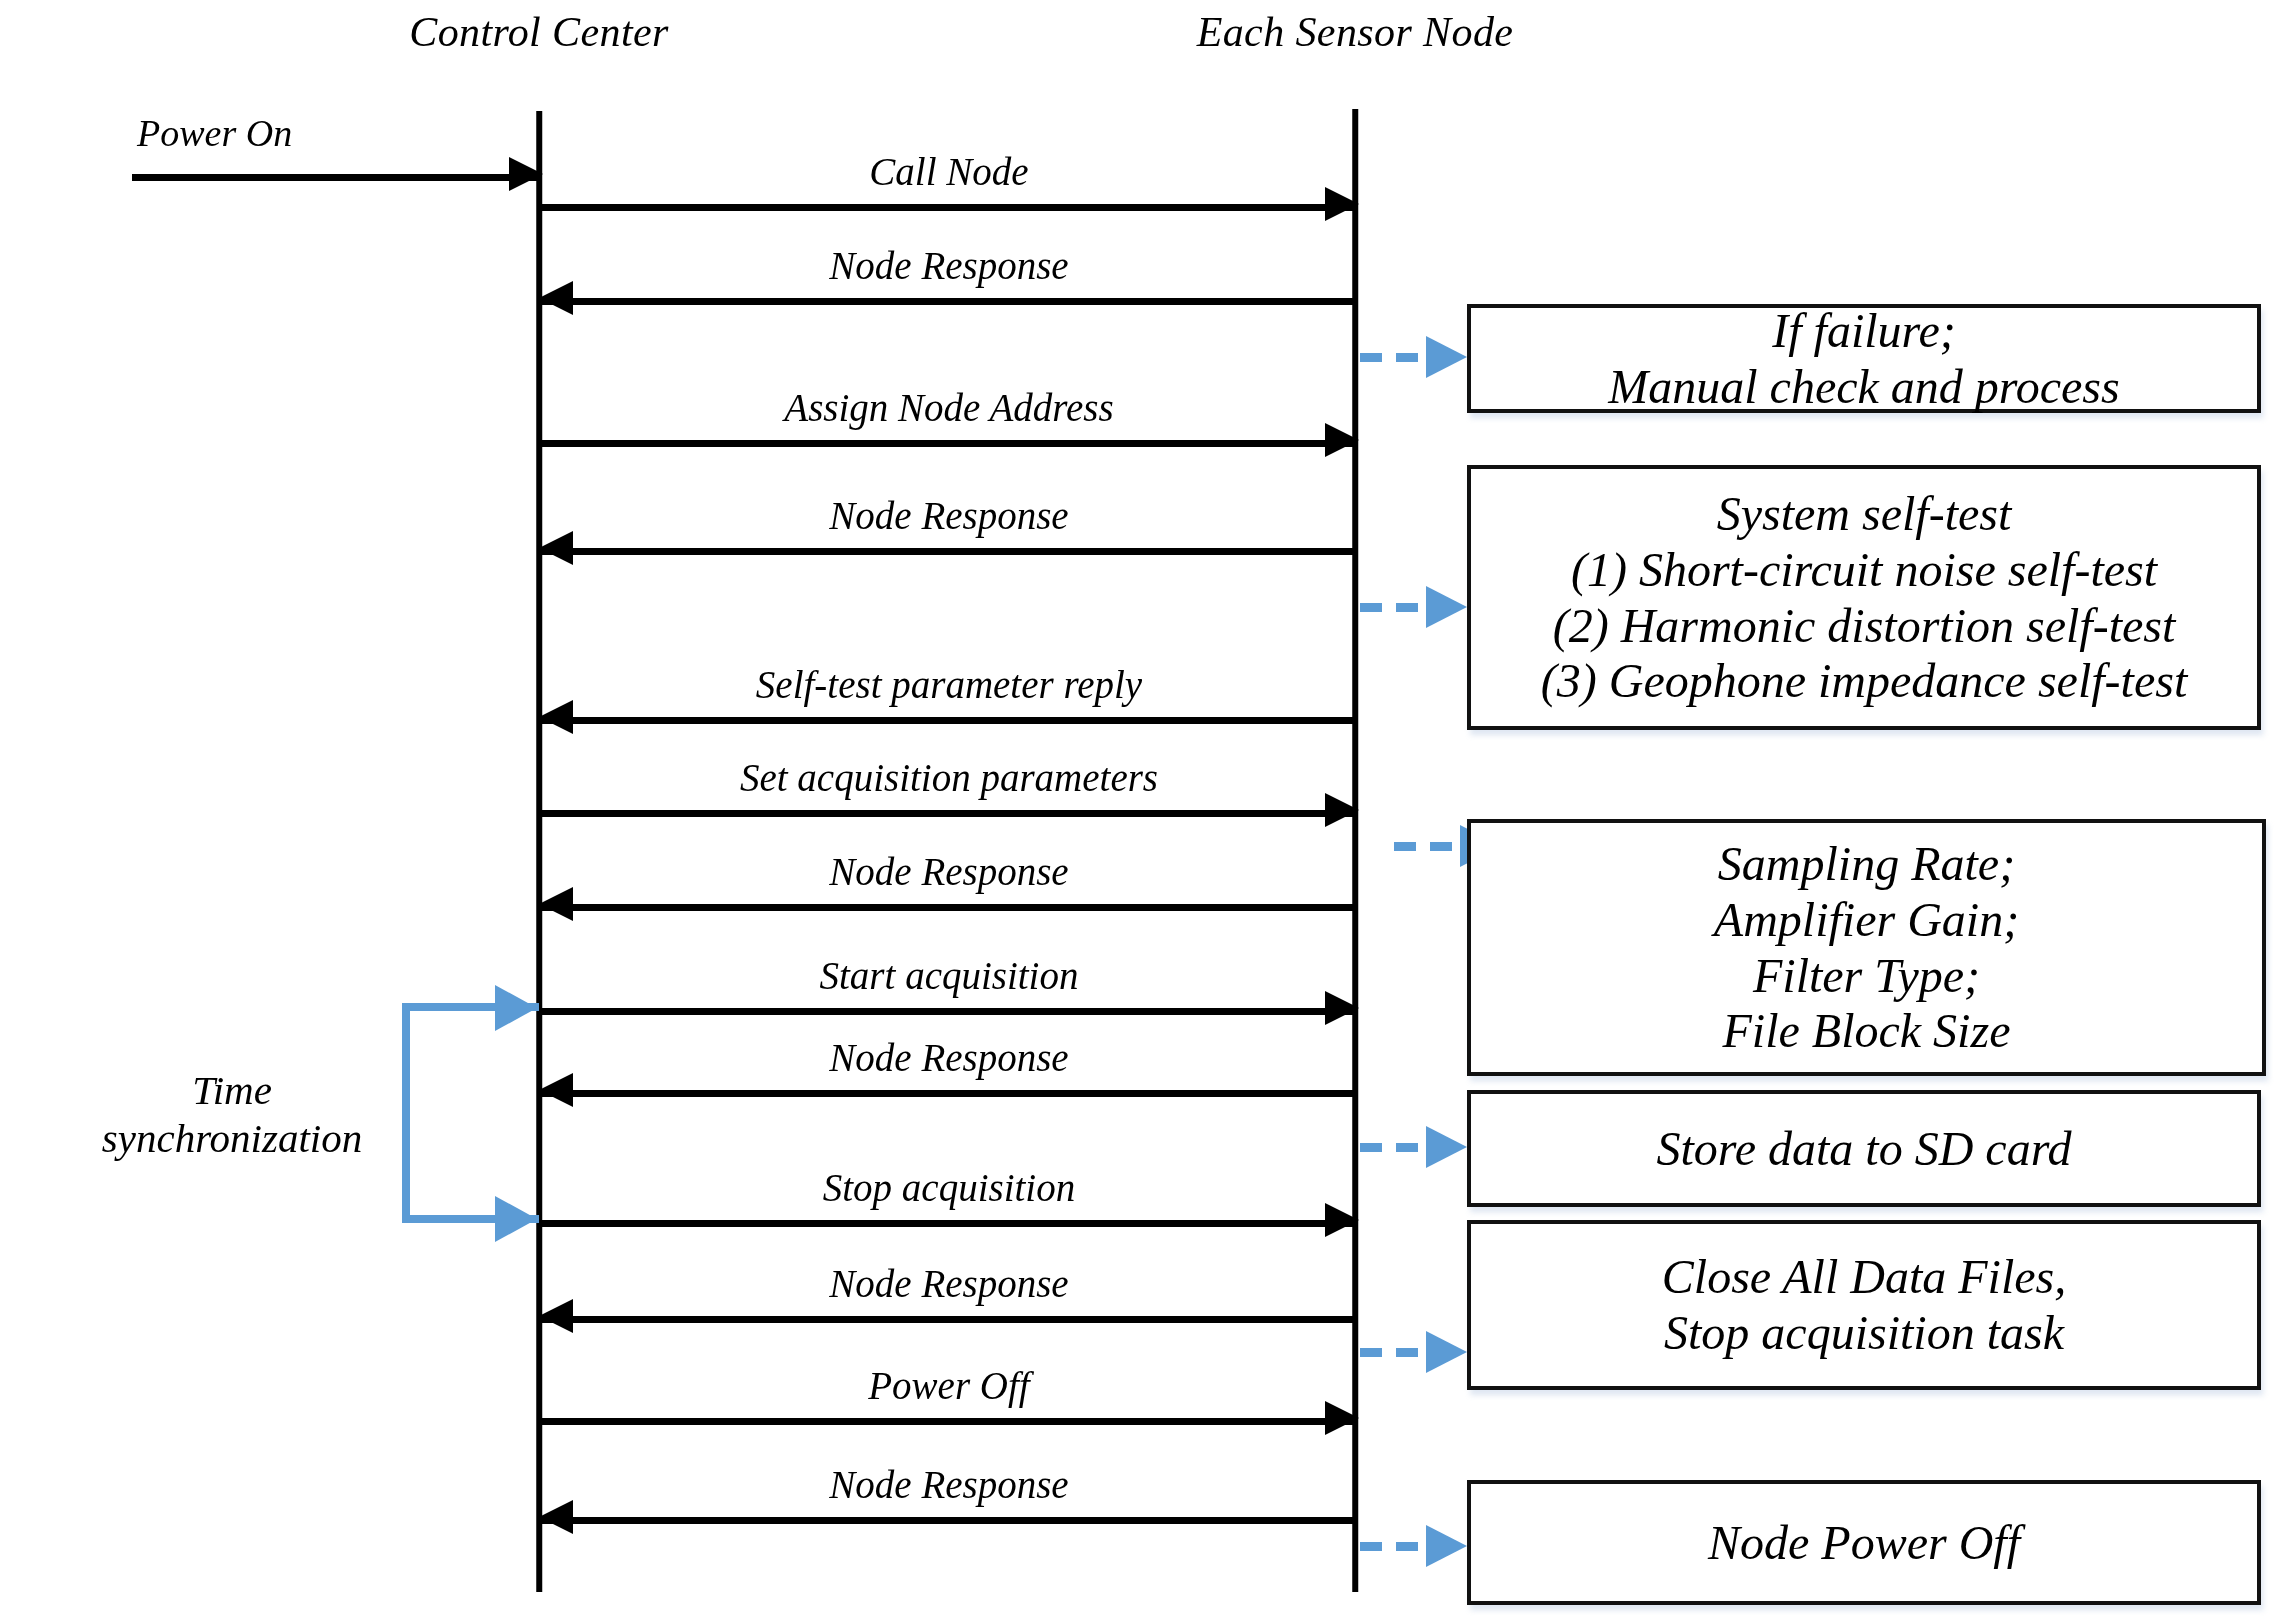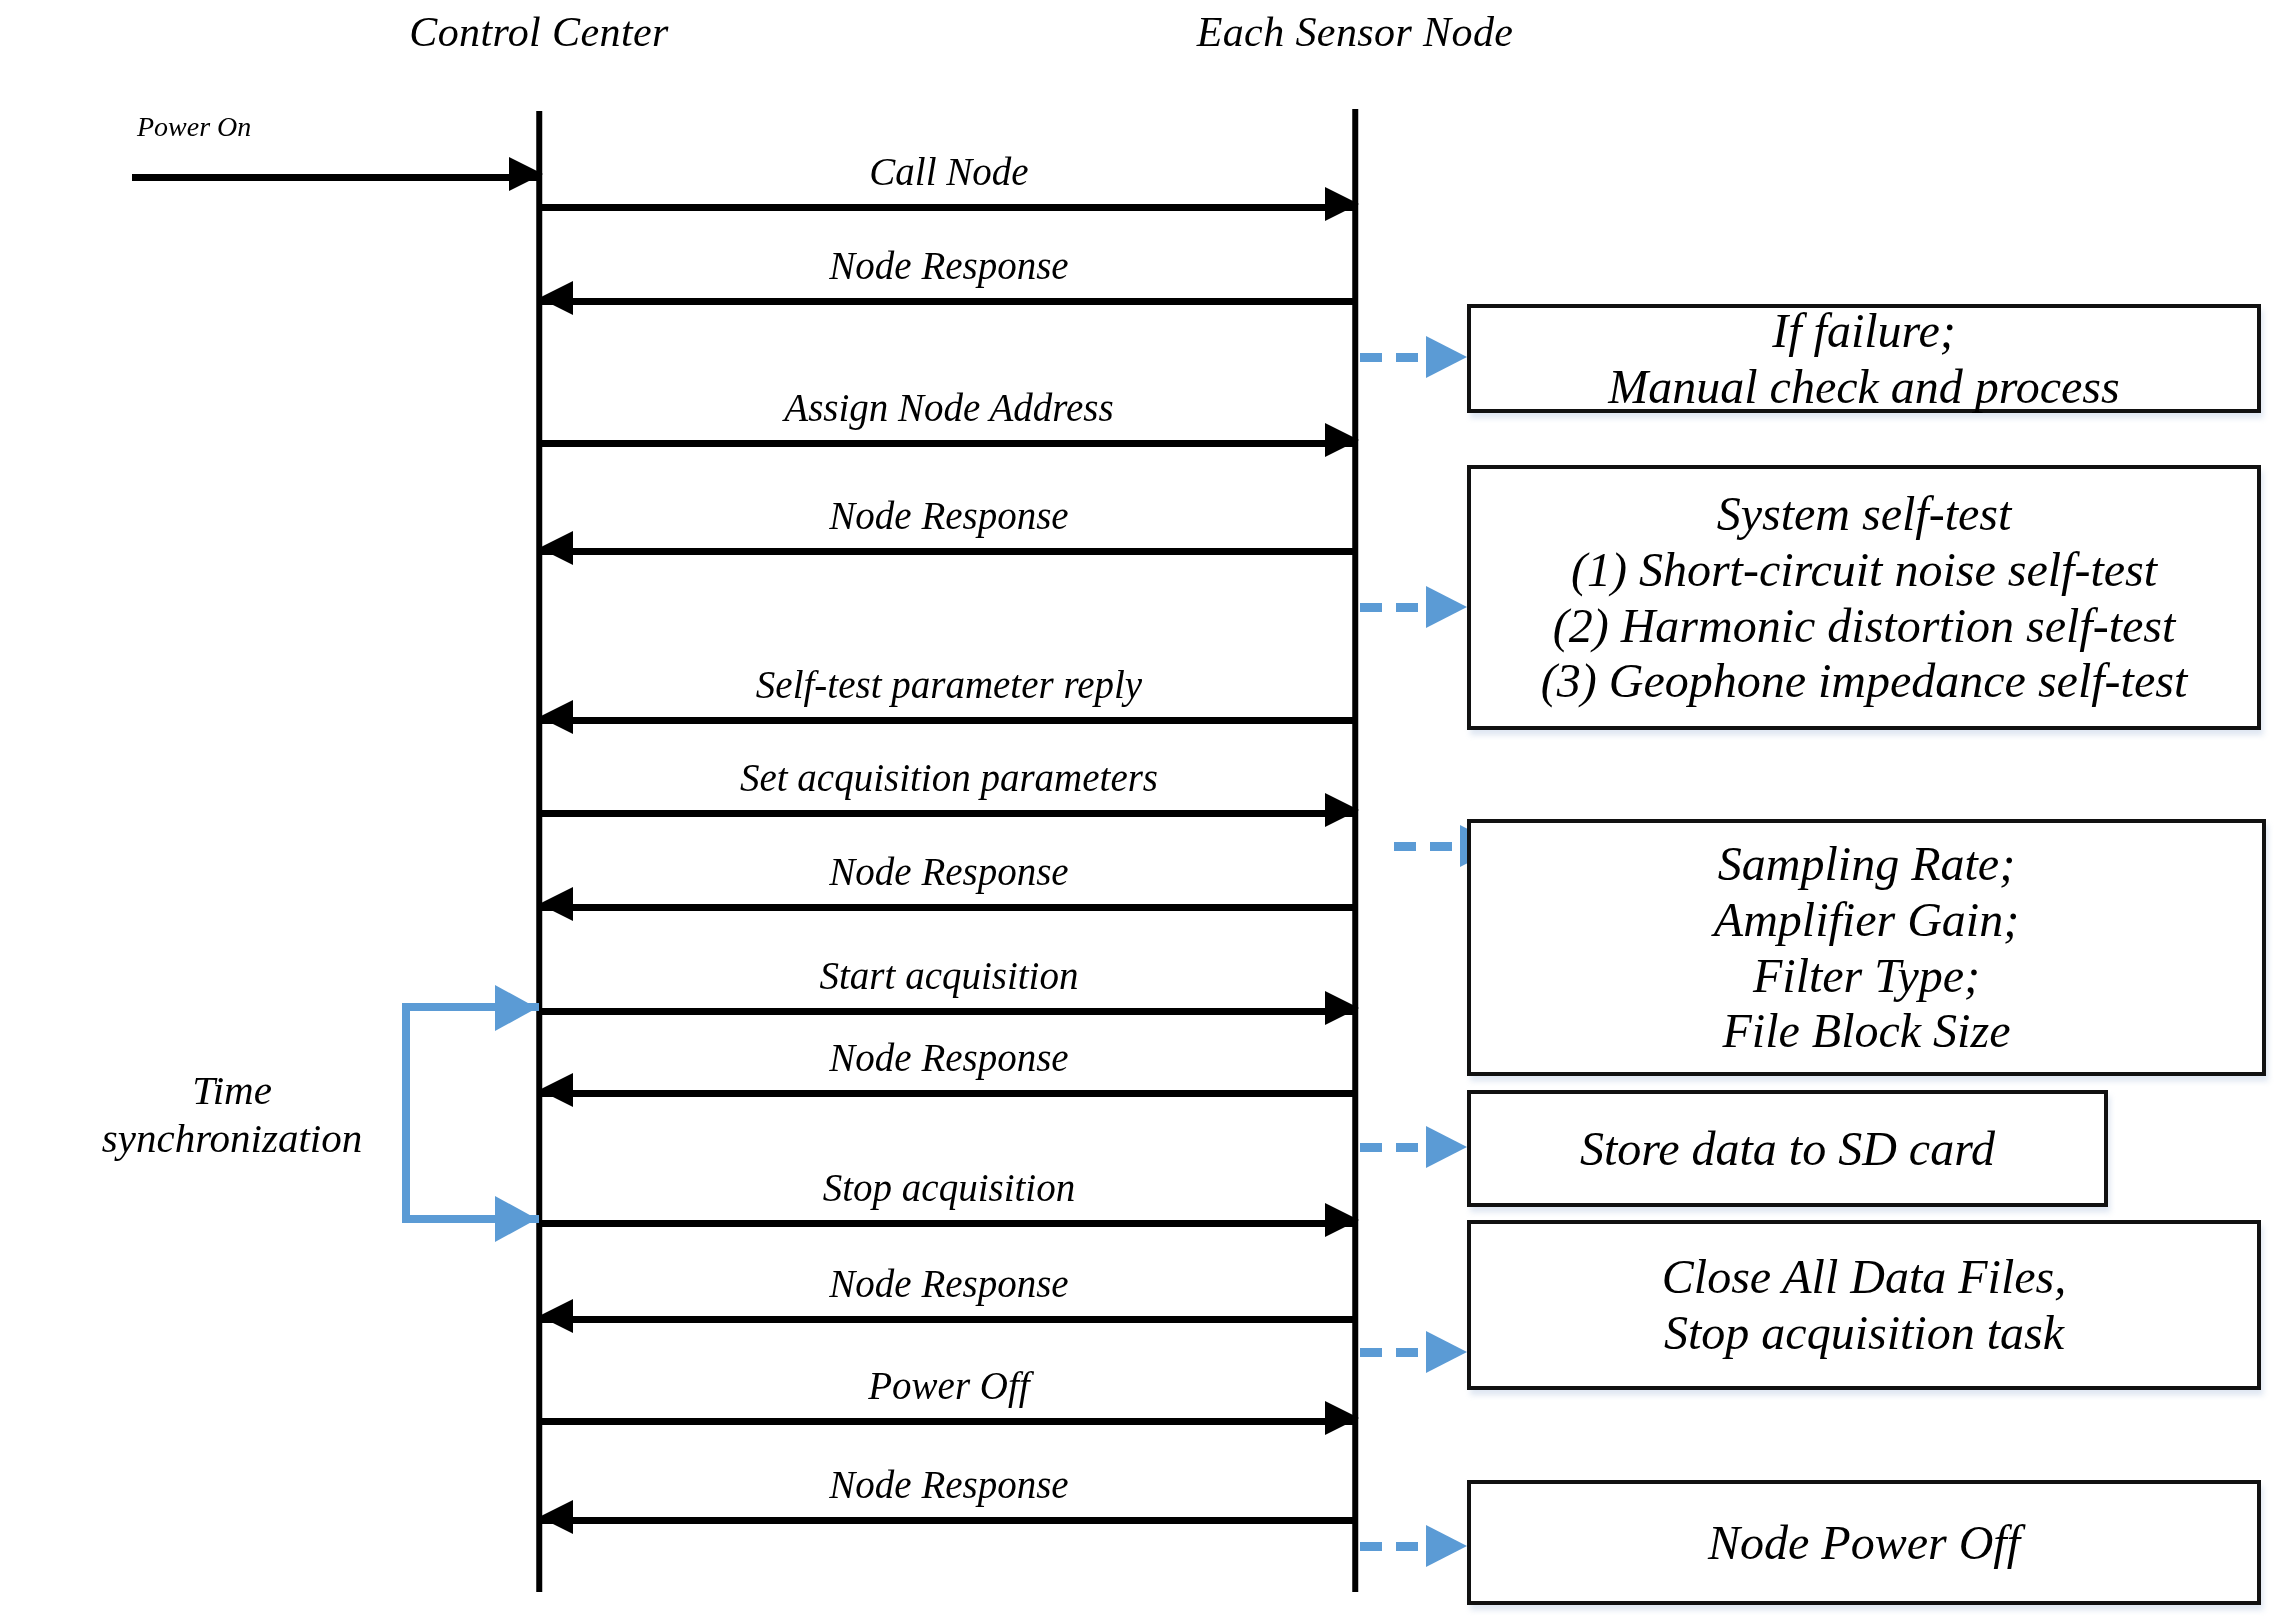--- a/index.html
+++ b/index.html
@@ -73,21 +73,21 @@
     text-align: center;
     font-size: 39px;
     font-style: italic;
     white-space: nowrap;
     line-height: 1.05;
   }
 
   
   .entry-label {
     position: absolute;
-    font-size: 28px;
+    font-size: 38px;
     font-style: italic;
     white-space: nowrap;
   }
 
   
   .note-box {
     position: absolute;
     box-sizing: border-box;
     border: 4.7px solid #111111;
     background: #ffffff;
@@ -297,21 +297,21 @@
 
   <div class="note-box" style="left:1467px; top:791px; width:799px; height:257px;margin-top:28px;">
     <div class="note-text">
         <div>Sampling Rate;</div>
         <div>Amplifier Gain;</div>
         <div>Filter Type;</div>
         <div>File Block Size</div>
       </div>
   </div>
 
-  <div class="note-box" style="left:1467px; top:1090px; width:641px; height:117px;">
+  <div class="note-box" style="left:1467px; top:1090px; width:794px; height:117px;">
     <div class="note-text">
         <div>Store data to SD card</div>
       </div>
   </div>
 
   <div class="note-box" style="left:1467px; top:1220px; width:794px; height:170px;">
     <div class="note-text">
         <div>Close All Data Files,</div>
         <div>Stop acquisition task</div>
       </div>

